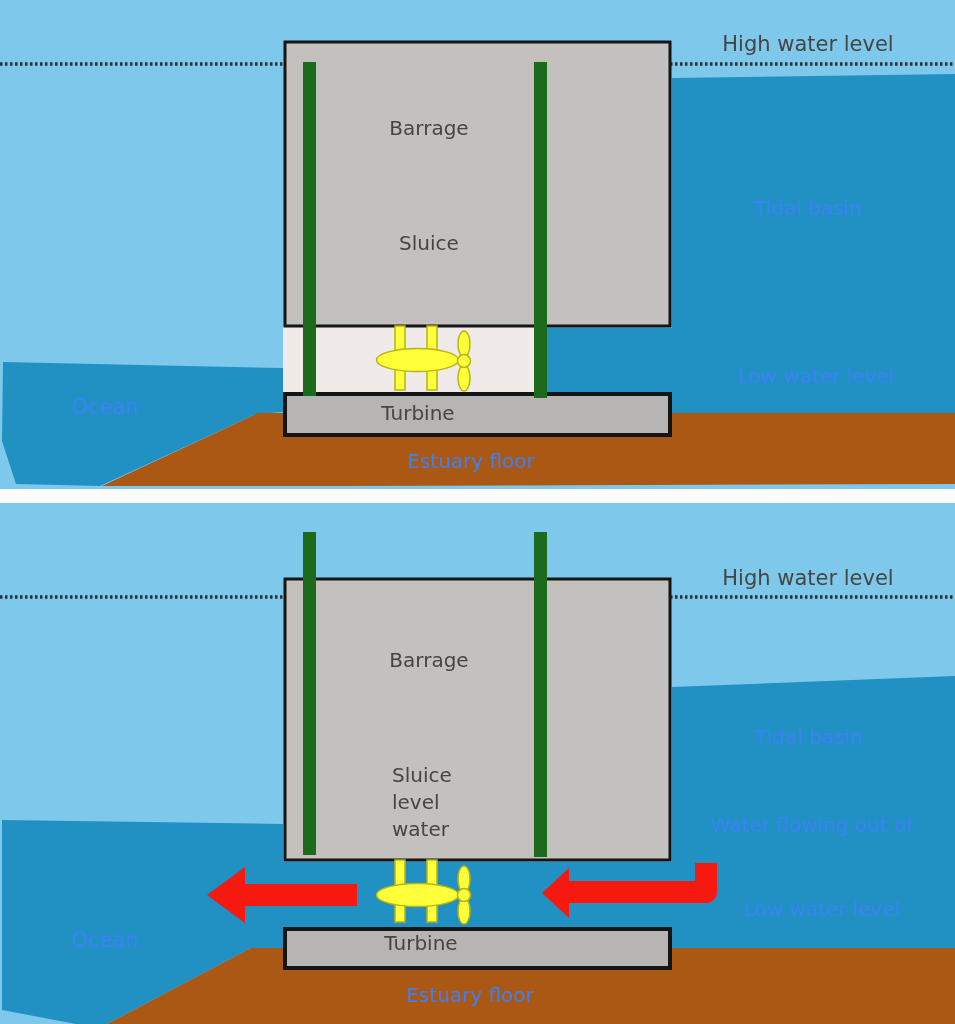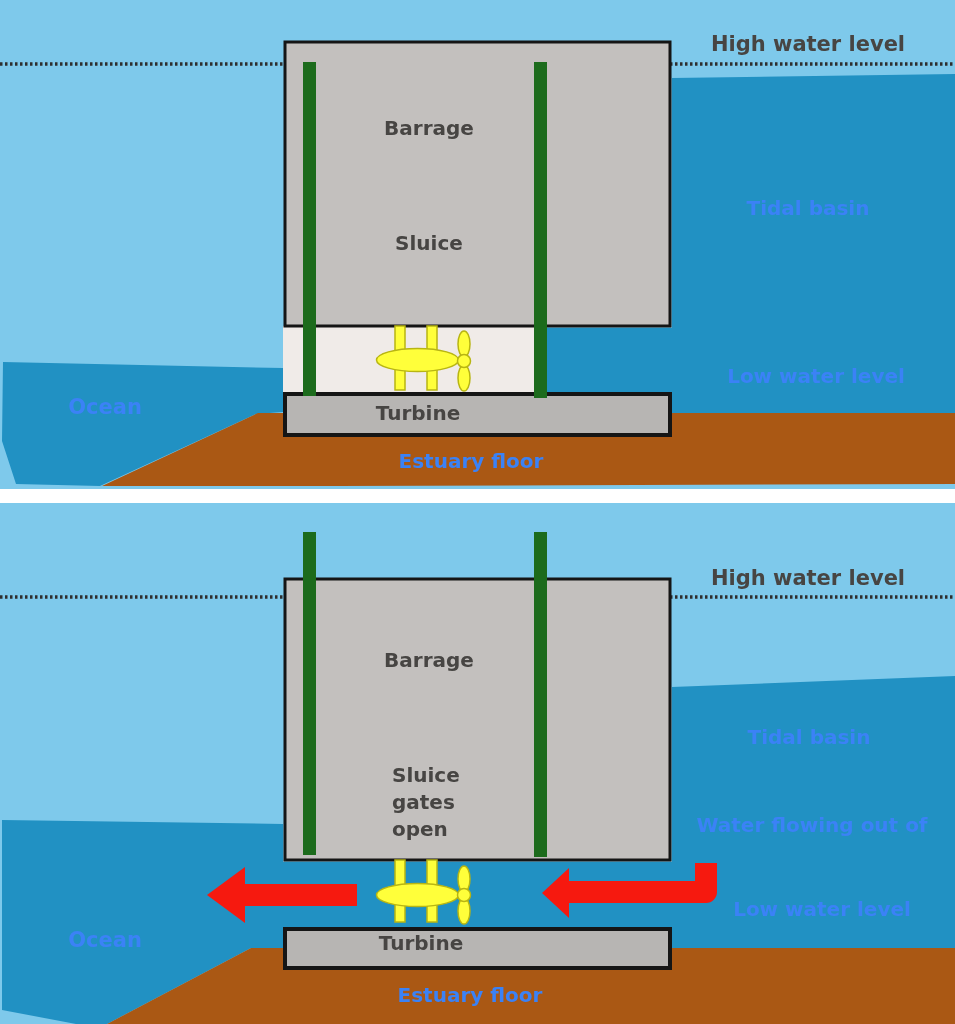--- a/index.html
+++ b/index.html
@@ -6,21 +6,21 @@
   .stage{
     position:relative;
     width:955px;height:1024px;
     overflow:hidden;
     font-family:"DejaVu Sans","Liberation Sans",sans-serif;
     background:#ffffff;
   }
   .stage svg{position:absolute;left:0;top:0;display:block;}
   .lbl{
     position:absolute;
-    font-weight:bold;
+    font-weight:normal;
     font-size:20px;
     white-space:nowrap;
     transform:translate(-50%,-50%);
     text-align:center;
     pointer-events:none;
     letter-spacing:0;
   }
   .lbl.dk{color:#474543;}
   .lbl.lt{color:#3b82f6;}
   .lbl.big{font-size:21px;}
@@ -94,22 +94,22 @@
   <div class="lbl lt" style="left:816px;top:376px;">Low water level</div>
   <div class="lbl dk" style="left:418px;top:413px;">Turbine</div>
   <div class="lbl lt" style="left:471px;top:461px;">Estuary floor</div>
 
   <div class="lbl dk big" style="left:808px;top:578px;">High water level</div>
   <div class="lbl lt" style="left:809px;top:737px;">Tidal basin</div>
   <div class="lbl dk" style="left:429px;top:660px;">Barrage</div>
 
   <div class="lbl dk block" style="left:392px;top:762px;">
     <div>Sluice</div>
-    <div>gates</div>
-    <div>open</div>
+    <div>level</div>
+    <div>water</div>
   </div>
 
   <div class="lbl lt stack" style="left:812px;top:825px;">
     <div>Water flowing out of</div>
   </div>
 
   <div class="lbl lt big" style="left:105px;top:940px;">Ocean</div>
   <div class="lbl lt" style="left:822px;top:909px;">Low water level</div>
   <div class="lbl dk" style="left:421px;top:943px;">Turbine</div>
   <div class="lbl lt" style="left:470px;top:995px;">Estuary floor</div>

